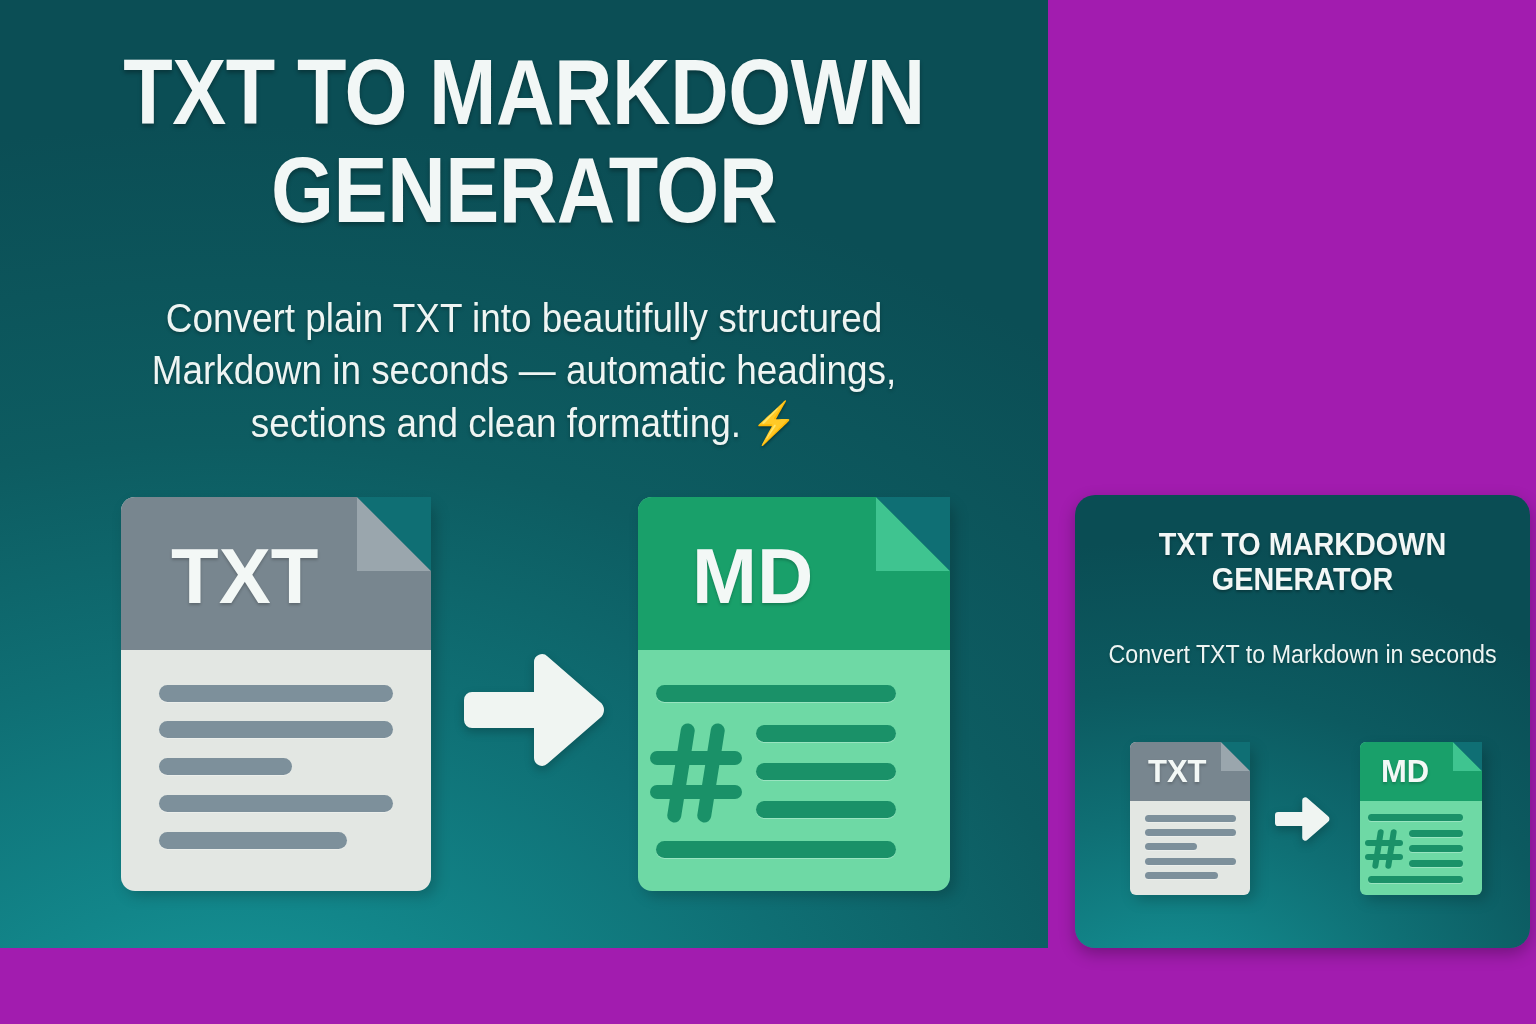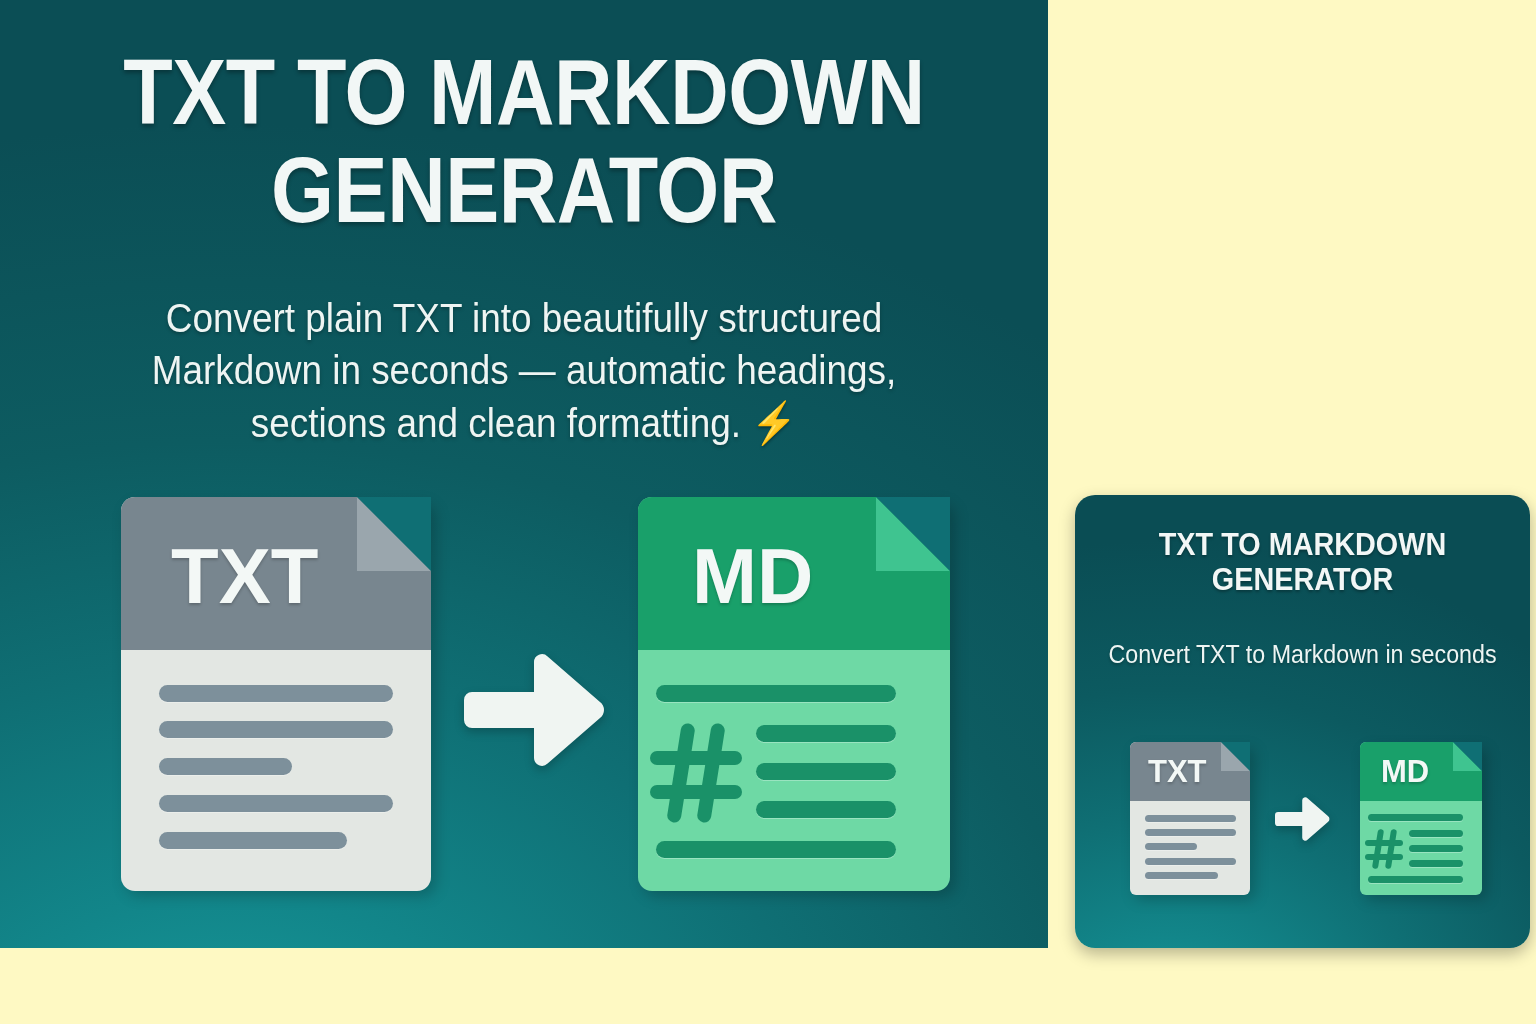--- a/index.html
+++ b/index.html
@@ -2,21 +2,21 @@
 <html><head>
 <meta charset="utf-8">
 <style>
   * { margin:0; padding:0; box-sizing:border-box; }
   html, body {
     width:1536px; height:1024px;
     background:#ffffff;
     font-family:"Liberation Sans", sans-serif;
     overflow:hidden;
   }
-  #stage { position:relative; width:1536px; height:1024px; background:#fef9c3; }
+  #stage { position:relative; width:1536px; height:1024px; background:#a21caf; }
 
   
   .hero {
     position:absolute; left:0; top:0; width:1048px; height:948px;
     background:
       radial-gradient(125% 105% at 22% 118%, #1aa0a0 0%, #12868a 22%, #0f6f74 45%, #0d5c61 68%, #0b4e55 100%);
     overflow:hidden;
   }
   .hero-title {
     position:absolute; left:0; top:44px; width:1048px;

